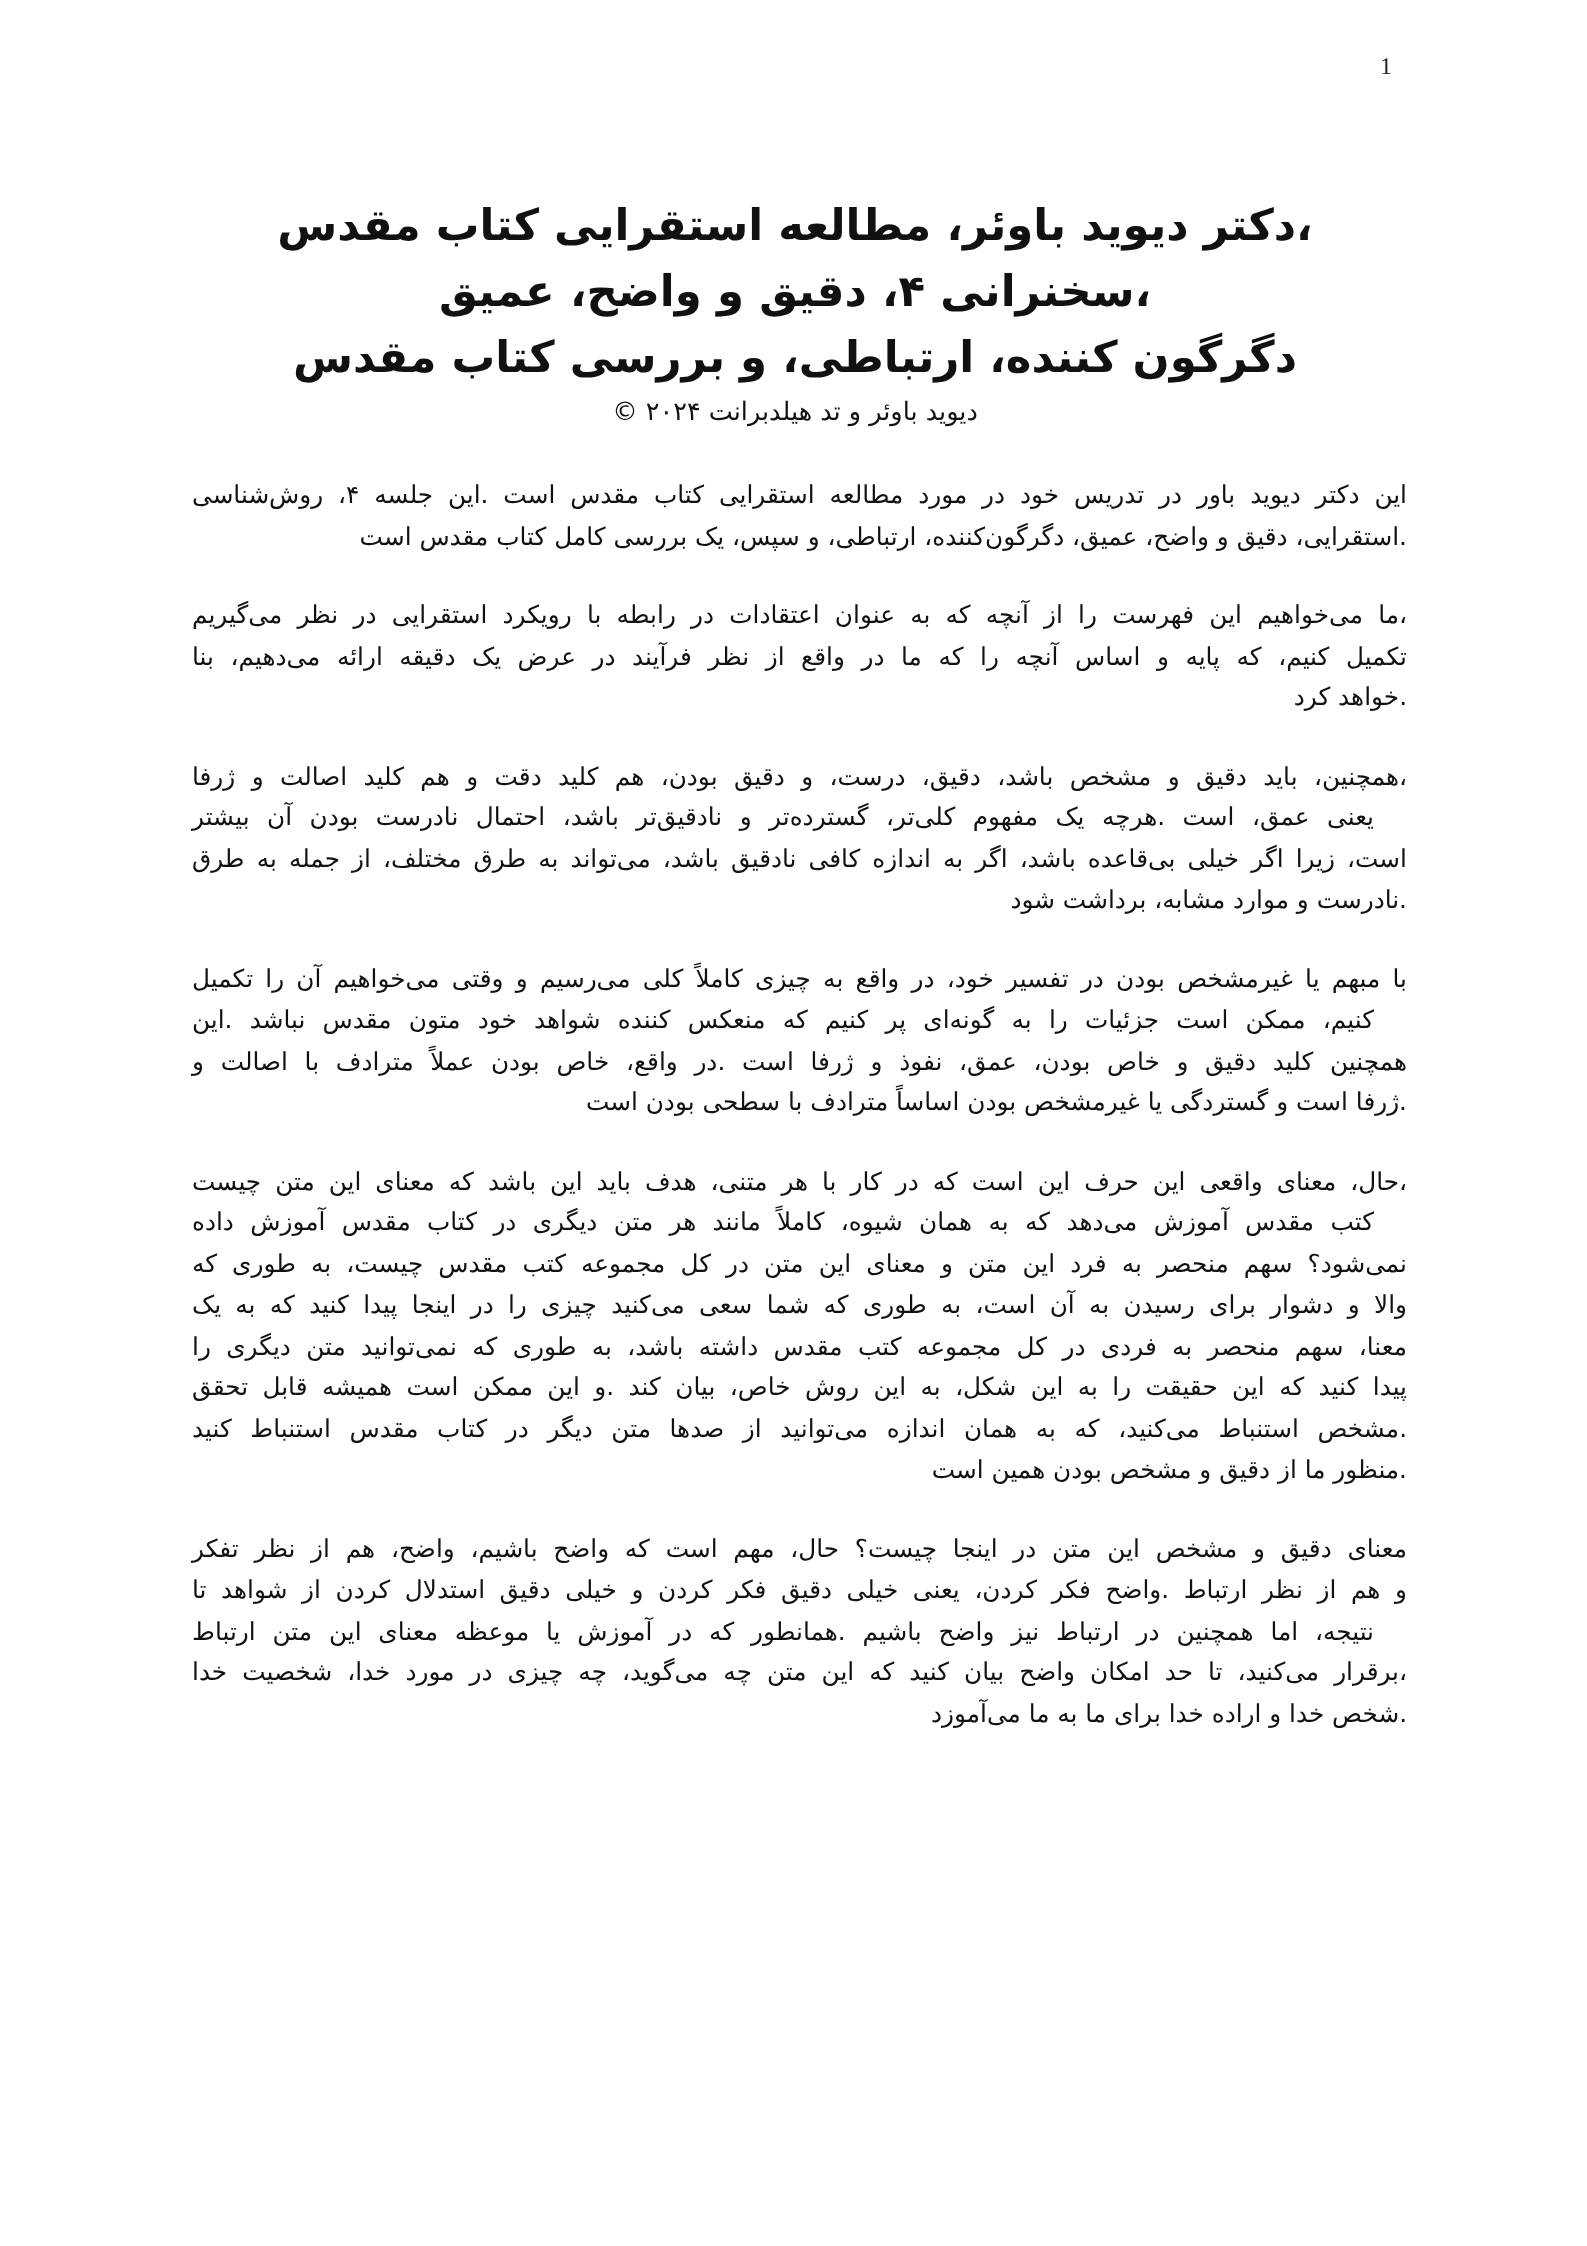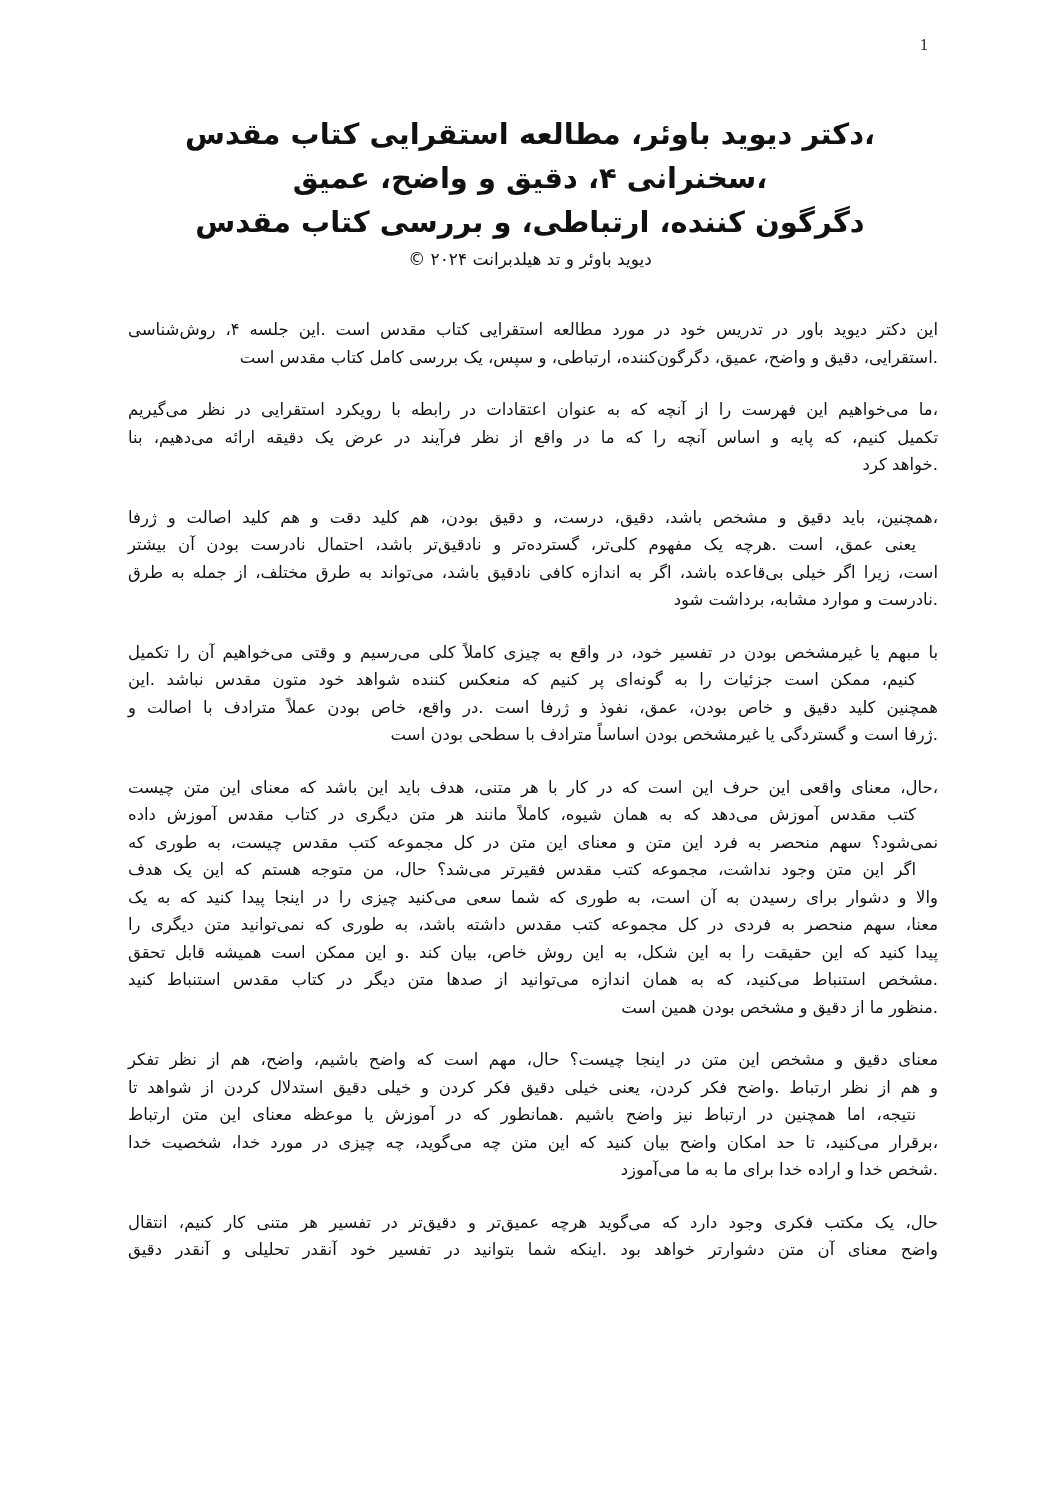--- a/index.html
+++ b/index.html
@@ -17,21 +17,21 @@
     .page-number {
       position: absolute;
       top: 36px;
       left: 920px;
       font-family: "Liberation Serif", serif;
       font-size: 16px;
       color: #222;
     }
     .title-block {
       position: absolute;
-      top: 112px;
+      top: 128px;
       left: 120px;
       width: 820px;
       text-align: center;
       direction: rtl;
     }
     .title-line {
       font-family: "DejaVu Sans", sans-serif;
       font-weight: bold;
       font-size: 29px;
       line-height: 44px;
@@ -108,33 +108,28 @@
     <div class="line">با مبهم یا غیرمشخص بودن در تفسیر خود، در واقع به چیزی کاملاً کلی می‌رسیم و وقتی می‌خواهیم آن را تکمیل</div>
     <div class="line indent">کنیم، ممکن است جزئیات را به گونه‌ای پر کنیم که منعکس کننده شواهد خود متون مقدس نباشد .این</div>
     <div class="line">همچنین کلید دقیق و خاص بودن، عمق، نفوذ و ژرفا است .در واقع، خاص بودن عملاً مترادف با اصالت و</div>
     <div class="line last">.ژرفا است و گستردگی یا غیرمشخص بودن اساساً مترادف با سطحی بودن است</div>
   </div>
 
   <div class="para">
     <div class="line">،حال، معنای واقعی این حرف این است که در کار با هر متنی، هدف باید این باشد که معنای این متن چیست</div>
     <div class="line indent">کتب مقدس آموزش می‌دهد که به همان شیوه، کاملاً مانند هر متن دیگری در کتاب مقدس آموزش داده</div>
     <div class="line">نمی‌شود؟ سهم منحصر به فرد این متن و معنای این متن در کل مجموعه کتب مقدس چیست، به طوری که</div>
-    <div class="line indent">اگر این متن وجود نداشت، مجموعه کتب مقدس فقیرتر می‌شد؟ حال، من متوجه هستم که این یک هدف</div>
     <div class="line">والا و دشوار برای رسیدن به آن است، به طوری که شما سعی می‌کنید چیزی را در اینجا پیدا کنید که به یک</div>
     <div class="line">معنا، سهم منحصر به فردی در کل مجموعه کتب مقدس داشته باشد، به طوری که نمی‌توانید متن دیگری را</div>
     <div class="line">پیدا کنید که این حقیقت را به این شکل، به این روش خاص، بیان کند .و این ممکن است همیشه قابل تحقق</div>
     <div class="line">.مشخص استنباط می‌کنید، که به همان اندازه می‌توانید از صدها متن دیگر در کتاب مقدس استنباط کنید</div>
     <div class="line last">.منظور ما از دقیق و مشخص بودن همین است</div>
   </div>
 
   <div class="para">
     <div class="line">معنای دقیق و مشخص این متن در اینجا چیست؟ حال، مهم است که واضح باشیم، واضح، هم از نظر تفکر</div>
     <div class="line">و هم از نظر ارتباط .واضح فکر کردن، یعنی خیلی دقیق فکر کردن و خیلی دقیق استدلال کردن از شواهد تا</div>
     <div class="line indent">نتیجه، اما همچنین در ارتباط نیز واضح باشیم .همانطور که در آموزش یا موعظه معنای این متن ارتباط</div>
     <div class="line">،برقرار می‌کنید، تا حد امکان واضح بیان کنید که این متن چه می‌گوید، چه چیزی در مورد خدا، شخصیت خدا</div>
     <div class="line last">.شخص خدا و اراده خدا برای ما به ما می‌آموزد</div>
   </div>
 
-  <div class="para">
-    <div class="line">حال، یک مکتب فکری وجود دارد که می‌گوید هرچه عمیق‌تر و دقیق‌تر در تفسیر هر متنی کار کنیم، انتقال</div>
-    <div class="line">واضح معنای آن متن دشوارتر خواهد بود .اینکه شما بتوانید در تفسیر خود آنقدر تحلیلی و آنقدر دقیق</div>
-  </div>
 </div>
 
 </body></html>

